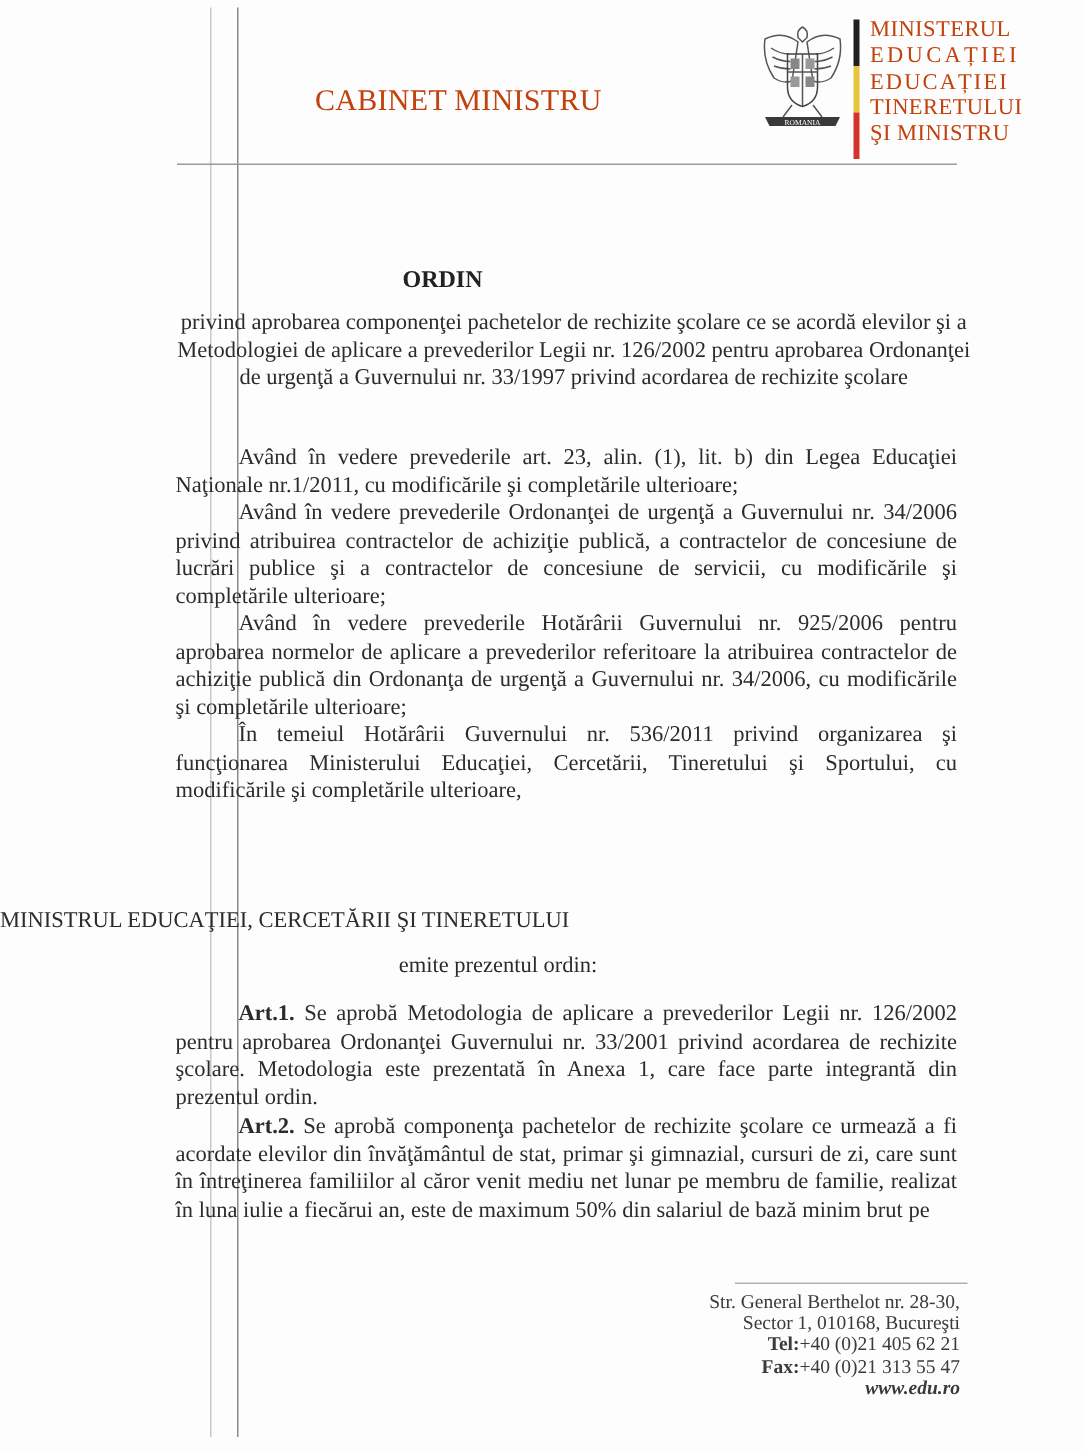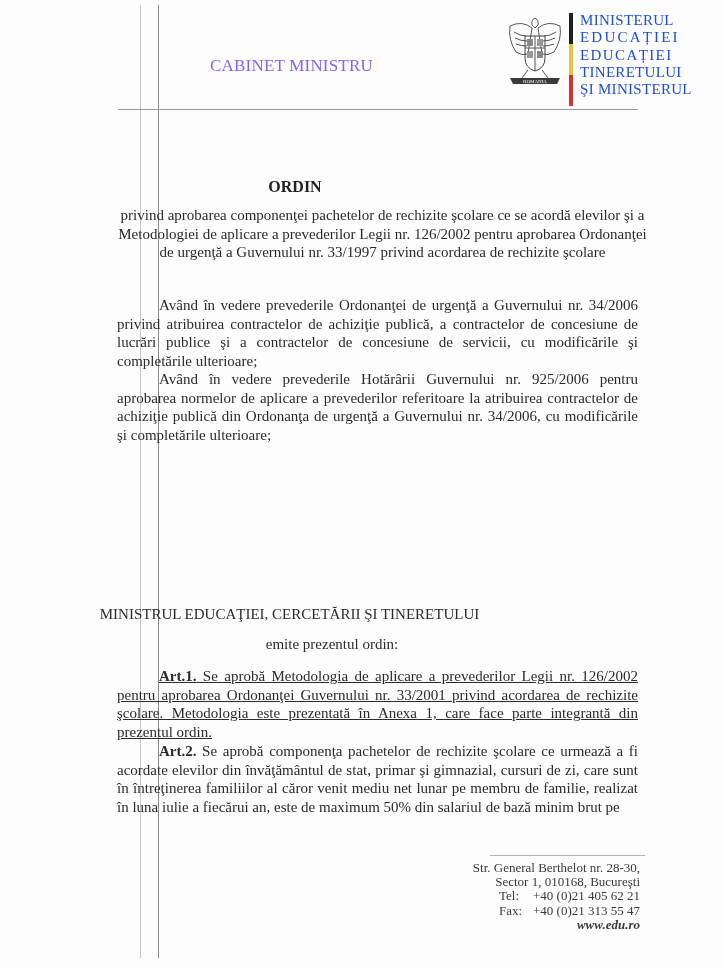--- a/index.html
+++ b/index.html
@@ -7,47 +7,47 @@
     width:722px; height:968px; position:relative; overflow:hidden;
     background:#fdfdfd;
     font-family:"Liberation Serif","DejaVu Serif",serif;
     color:#2b2b2b;
   }
   .vline { position:absolute; top:5px; width:1px; height:953px; }
   .vline.light { left:140px; background:#c8c8c8; }
   .vline.dark { left:158px; background:#8a8a8a; }
   .hrule { position:absolute; left:118px; top:109px; width:520px; height:1px; background:#9a9a9a; }
 
-  .cabinet { position:absolute; left:210px; top:56px; font-size:17px; letter-spacing:0.2px; color:#8b5cf6; }
+  .cabinet { position:absolute; left:210px; top:56px; font-size:20px; letter-spacing:0.2px; color:#c2410c; }
 
   .crest { position:absolute; left:506px; top:12px; width:58px; height:80px; }
   .flag { position:absolute; left:569px; top:13px; width:4px; height:93px; }
   .flag div { width:4px; height:31px; }
-  .ministry { position:absolute; left:580px; top:12px; font-size:15px; line-height:17.3px; color:#1d4ed8; letter-spacing:0.3px; }
+  .ministry { position:absolute; left:580px; top:12px; font-size:15px; line-height:17.3px; color:#c2410c; letter-spacing:0.3px; }
   .ministry div { white-space:nowrap; }
 
   .title { position:absolute; left:0; width:590px; top:178px; text-align:center; font-weight:bold; font-size:16px; color:#222; }
   .subtitle { position:absolute; left:110px; width:545px; top:206px; text-align:center; font-size:15px; line-height:18.6px; }
 
   .body { position:absolute; left:117px; width:521px; top:296px; font-size:15px; line-height:18.5px; text-align:justify; }
   .body p { margin:0; text-indent:42px; }
 
-  .ministru { position:absolute; left:0; width:579px; top:606px; text-align:center; font-size:15px; }
+  .ministru { position:absolute; left:0; width:579px; top:606px; font-size:15px; }
   .emite { position:absolute; left:0; width:664px; top:636px; text-align:center; font-size:15px; }
 
   .art { position:absolute; left:117px; width:521px; font-size:15px; line-height:18.6px; text-align:justify; }
   .art p { margin:0; text-indent:42px; }
   .art b { font-weight:bold; }
-  .art1 { top:667px;text-decoration:underline; }
+  .art1 { top:667px; }
   .art2 { top:742px; }
 
   .footer-rule { position:absolute; left:490px; top:855px; width:155px; height:1px; background:#b0b0b0; }
   .footer { position:absolute; right:82px; top:861px; text-align:right; font-size:13px; line-height:14.2px; color:#3a3a3a; }
   .footer .web { font-weight:bold;font-style:italic; }
-  .footer .lbl { display:inline-block; width:34px; text-align:left; }
+  .footer .lbl { display:inline-block; width:34px; text-align:right;font-weight:bold; }
 </style>
 </head>
 <body>
 
 <div class="vline light"></div>
 <div class="vline dark"></div>
 <div class="hrule"></div>
 
 <div class="cabinet">CABINET MINISTRU</div>
 
@@ -74,29 +74,31 @@
   <div style="background:#1f1f1f"></div>
   <div style="background:#e8c53a"></div>
   <div style="background:#d6322d"></div>
 </div>
 
 <div class="ministry">
   <div>MINISTERUL</div>
   <div style="letter-spacing:2.2px">EDUCAȚIEI</div>
   <div style="letter-spacing:1.4px">EDUCAȚIEI</div>
   <div>TINERETULUI</div>
-  <div>ŞI MINISTERUL</div>
+  <div>ŞI MINISTRU</div>
 </div>
 
 <div class="title">ORDIN</div>
 <div class="subtitle">privind aprobarea componenţei pachetelor de rechizite şcolare ce se acordă elevilor şi a Metodologiei de aplicare a prevederilor Legii nr. 126/2002 pentru aprobarea Ordonanţei de urgenţă a Guvernului nr. 33/1997  privind acordarea de rechizite şcolare</div>
 
 <div class="body">
+  <p>Având în vedere prevederile art. 23, alin. (1), lit. b) din Legea Educaţiei Naţionale nr.1/2011, cu modificările şi completările ulterioare;</p>
   <p>Având în vedere prevederile Ordonanţei de urgenţă a Guvernului nr. 34/2006 privind atribuirea contractelor de achiziţie publică, a contractelor de concesiune de lucrări publice şi a contractelor de concesiune de servicii, cu modificările şi completările ulterioare;</p>
   <p>Având în vedere prevederile Hotărârii Guvernului nr. 925/2006 pentru aprobarea  normelor de aplicare a prevederilor referitoare la atribuirea contractelor de achiziţie publică din Ordonanţa de urgenţă a Guvernului nr. 34/2006, cu modificările şi completările ulterioare;</p>
+  <p>În temeiul Hotărârii Guvernului nr. 536/2011 privind organizarea şi funcţionarea Ministerului Educaţiei, Cercetării, Tineretului şi Sportului, cu modificările şi completările ulterioare,</p>
 </div>
 
 <div class="ministru">MINISTRUL EDUCAŢIEI, CERCETĂRII ŞI TINERETULUI</div>
 <div class="emite">emite prezentul ordin:</div>
 
 <div class="art art1">
   <p><b>Art.1.</b><span> Se aprobă Metodologia de aplicare a prevederilor Legii nr. 126/2002 pentru aprobarea Ordonanţei Guvernului nr. 33/2001 privind acordarea de rechizite şcolare. Metodologia este prezentată în Anexa 1, care face parte integrantă din prezentul ordin.</span></p>
 </div>
 <div class="art art2">
   <p><b>Art.2.</b><span> Se aprobă componenţa pachetelor de rechizite şcolare ce urmează a fi acordate elevilor din învăţământul de stat, primar şi gimnazial, cursuri de zi, care sunt în întreţinerea familiilor al căror venit mediu net lunar pe membru de familie, realizat în luna iulie a fiecărui an, este de maximum 50% din salariul de bază minim brut pe</span></p>

